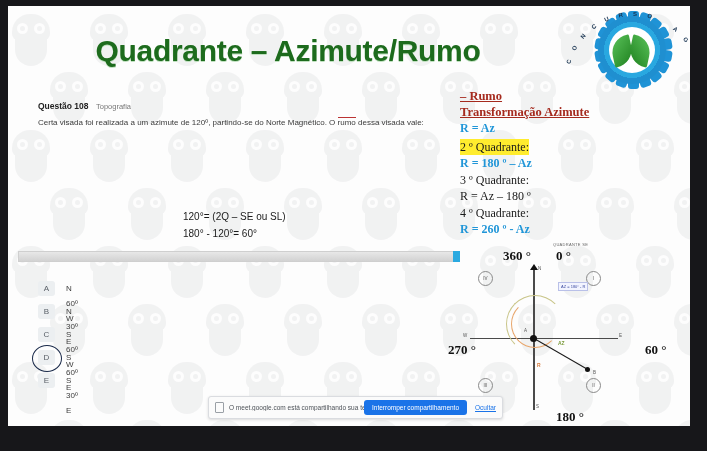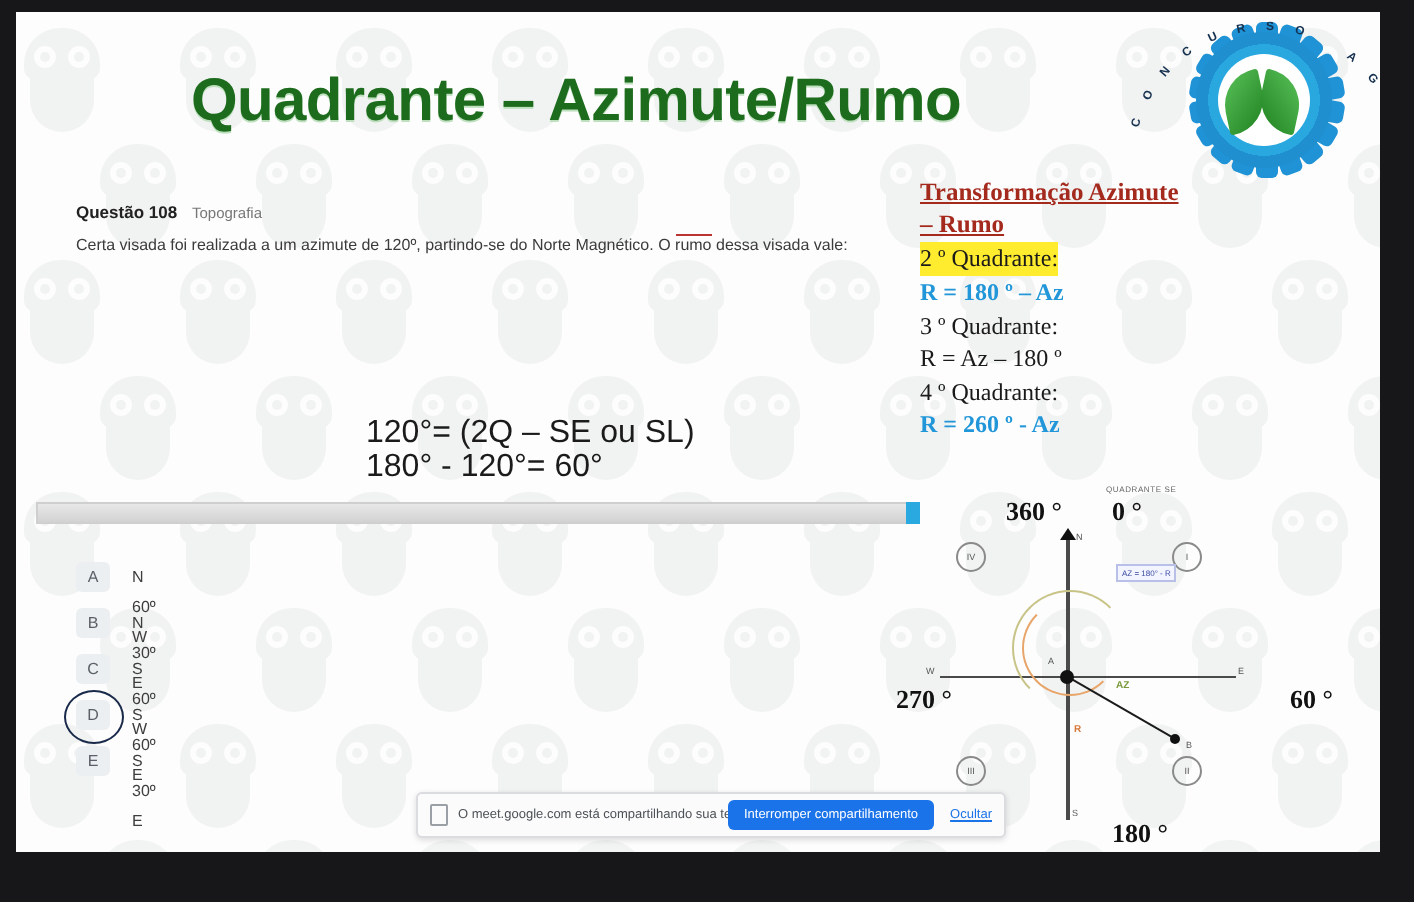--- a/index.html
+++ b/index.html
@@ -40,21 +40,21 @@
   .logotext span{position:absolute;font-size:6px;font-weight:bold;color:#16314f;
     left:50%;top:50%;transform-origin:0 34px;}
 
   
   #qhead{position:absolute;left:30px;top:95px;font-size:8.5px;font-weight:bold;color:#222;}
   #qtag{position:absolute;left:88px;top:96px;font-size:7.5px;color:#777;}
   #qtext{position:absolute;left:30px;top:112px;width:410px;font-size:8px;color:#3b3b3b;}
   #qtext .u{border-top:1px solid #b33;padding-top:0px;}
 
   
-  #formula{position:absolute;left:175px;top:202px;font-size:16px;color:#1b1b1b;line-height:17px;}
+  #formula{position:absolute;left:175px;top:202px;font-size:10px;color:#1b1b1b;line-height:17px;}
 
   
   #divider{position:absolute;left:10px;top:245px;width:438px;height:9px;
     background:linear-gradient(#e8e8e8,#d2d2d2);border:1px solid #cfcfcf;}
   #divider .knob{position:absolute;right:-3px;top:-1px;width:7px;height:11px;background:#2aa9e0;}
 
   
   #options{position:absolute;left:30px;top:275px;}
   .opt{position:relative;height:23px;}
   .optbox{position:absolute;left:0;top:0;width:17px;height:15px;background:#eceff1;
@@ -700,24 +700,24 @@
           <div class="circled"></div>
         </div>
         <div class="opt">
           <div class="optbox">E</div>
           <div class="opttext">S 30º E</div>
         </div>
       </div>
 
     <div id="rpanel">
       <div id="rtitle">
+        <div>– Rumo</div>
         <div>Transformação Azimute</div>
-        <div>– Rumo</div>
       </div>
-      <div id="rrows"><div class="rline hl">2 º Quadrante:</div><div class="rline blue">R = 180 º – Az</div><div class="rline">3 º Quadrante:</div><div class="rline">R = Az – 180 º</div><div class="rline">4 º Quadrante:</div><div class="rline blue">R = 260 º - Az</div></div>
+      <div id="rrows"><div class="rline blue">R = Az</div><div class="rline hl">2 º Quadrante:</div><div class="rline blue">R = 180 º – Az</div><div class="rline">3 º Quadrante:</div><div class="rline">R = Az – 180 º</div><div class="rline">4 º Quadrante:</div><div class="rline blue">R = 260 º - Az</div></div>
     </div>
 
     <div id="diag">
       <div class="axis" style="left:85px;top:14px;width:1.6px;height:142px;"></div>
       <div class="axis" style="left:22px;top:84px;width:148px;height:1.4px;"></div>
       <div class="dot" style="left:82px;top:10px;width:0;height:0;border-left:4px solid transparent;border-right:4px solid transparent;border-bottom:6px solid #111;border-radius:0;background:none;"></div>
 
       <div class="arc" style="left:58px;top:41px;width:56px;height:56px;transform:rotate(0deg);"></div>
       <div class="arcr" style="left:63px;top:46px;width:46px;height:46px;"></div>
 

